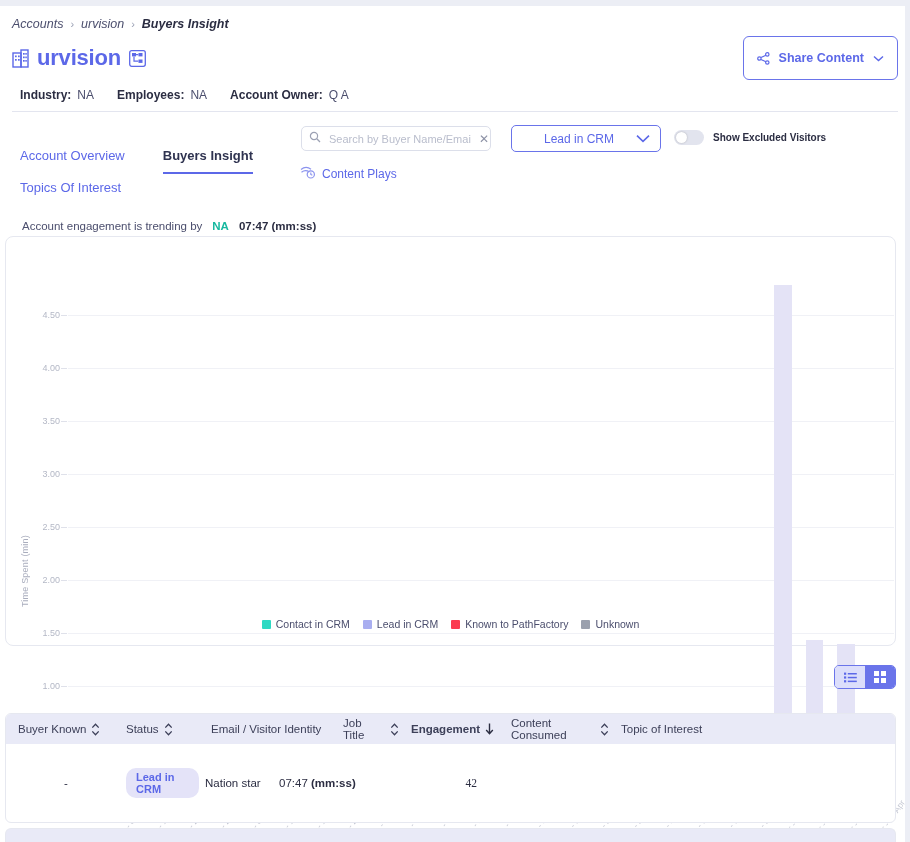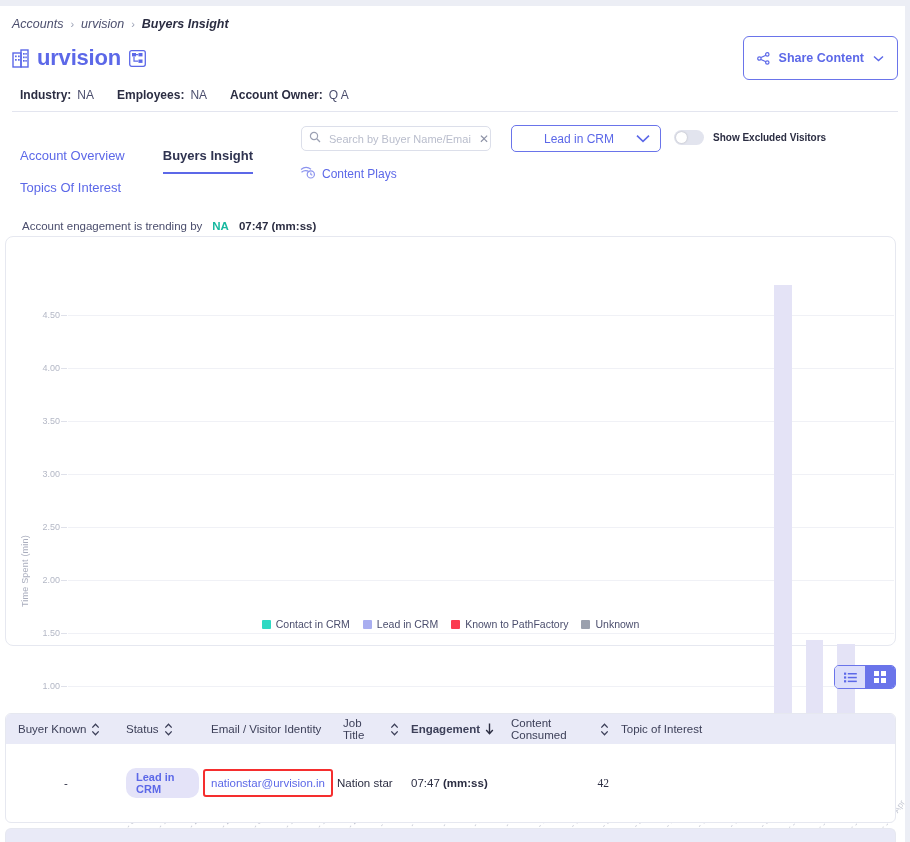--- a/index.html
+++ b/index.html
@@ -599,23 +599,20 @@
         </div>
         <div class="th" style="width: 250px;">
           <span>Topic of Interest</span>
         </div>
       </div>
     <div class="trow">
       <div class="td" style="width:108px; text-align:center;">-</div>
       <div class="td" style="width:85px;">
         <span class="pill">Lead in CRM</span>
       </div>
-      <div class="td" style="width:132px; padding-left:4px;">
-        <span class="email-hl"><span class="email-link">nationstar@urvision.in</span></span>
-      </div>
       <div class="td" style="width:68px; padding-left:6px;">Nation star</div>
       <div class="td" style="width:100px;"><span>07:47</span> <b>(mm:ss)</b></div>
       <div class="td num" style="width:110px;font-family:Liberation Serif, serif;">42</div>
     </div>
   </div>
   <div class="bottom-strip"></div>
   <div class="right-rail"></div>
 </div>
 
 </body></html>

